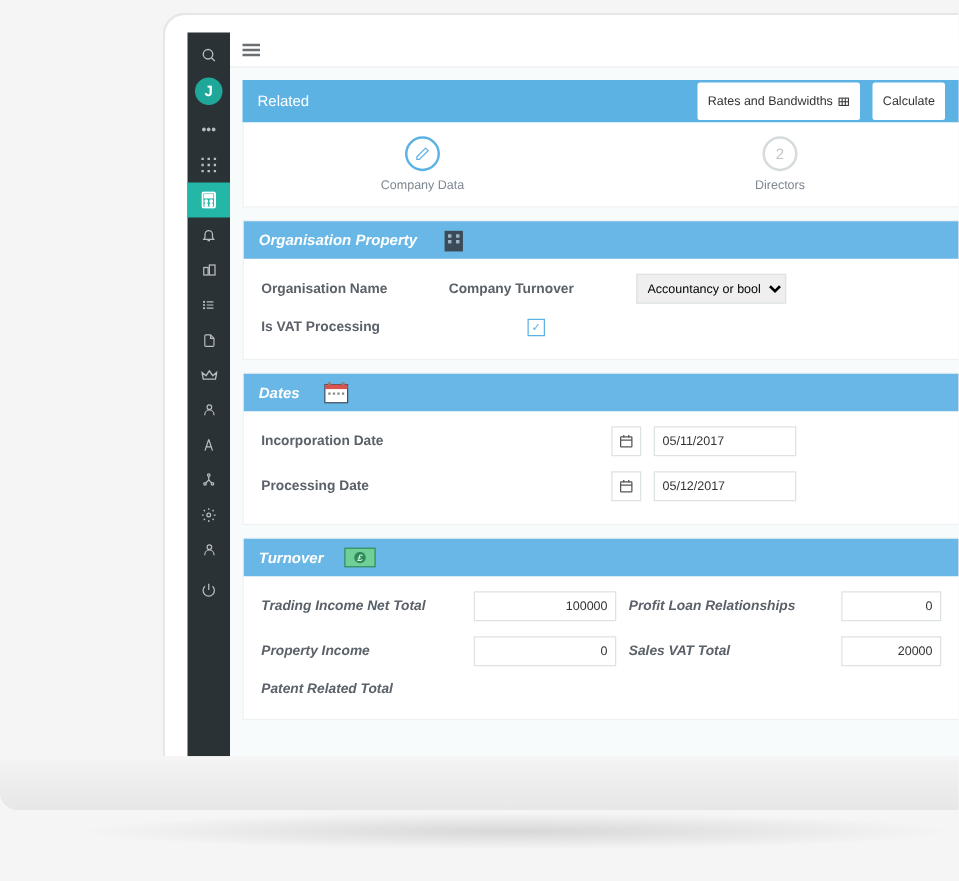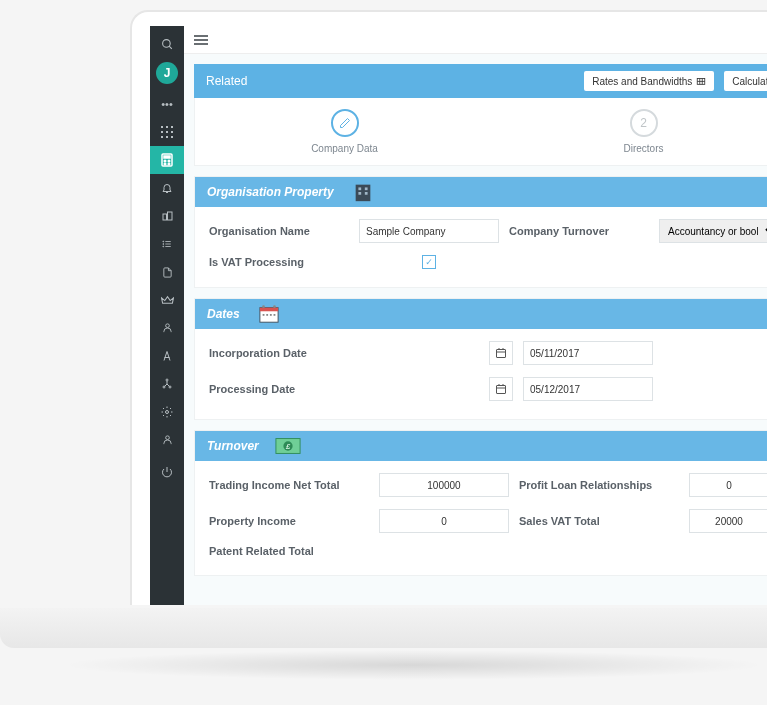--- a/index.html
+++ b/index.html
@@ -74,21 +74,21 @@
   }
   .hamb::before{top:0;} .hamb span{top:4px;} .hamb::after{top:8px;}
   .content { padding: 10px 0 0 10px; overflow:hidden; }
   .analysis-bar {
     background:#5db2e4; color:#fff; height:34px;
     display:flex; align-items:center; padding:0 12px;
     font-size:12px; gap:10px;
   }
   .analysis-bar .spacer{flex:1;}
   .pill-btn {
-    background:#fff; color:#333; border:none; height:20px;
+    background:#fff; color:#333; border:none; height:30px;
     padding:0 8px; font-size:10px; border-radius:2px;
     display:flex; align-items:center; gap:4px; cursor:pointer;
   }
   .steps {
     background:#fff; display:flex; height:68px; align-items:center;
     border:1px solid #eef1f2; border-top:none;
   }
   .step { flex:1; display:flex; flex-direction:column; align-items:center; gap:6px;}
   .step-circle {
     width:28px;height:28px;border-radius:50%;
@@ -103,32 +103,32 @@
     height:30px; display:flex; align-items:center; padding:0 12px; gap:12px;
     font-style: italic;
   }
   .panel-head .ico {
     width:26px;height:26px;display:flex;align-items:center;justify-content:center;
     margin-left:4px;
   }
   .panel-body { padding:12px 14px 6px; }
   .row { display:flex; align-items:center; margin-bottom:12px; gap:10px;}
   .lab { width:140px; font-size:11px; color:#5a6168; font-weight:600;}
-  .lab2 { width:160px; font-size:11px; color:#5a6168; font-weight:600;}
+  .lab2 { width:160px; font-size:11px; color:#5a6168; font-weight:600;font-style:italic;}
   .inp {
     height:24px; border:1px solid #dde2e5; font-size:10px;
     padding:0 6px; background:#fff; color:#333;
   }
-  .inp.w1{width:140px;} .inp.w2{width:130px;}
+  .inp.w1{width:140px;} .inp.w2{width:114px;}
   .sel{ height:24px; border:1px solid #dde2e5; font-size:10px; width:120px; padding:0 4px;}
   .chk{ width:14px;height:14px;border:1px solid #5db2e4;display:inline-flex;align-items:center;justify-content:center;color:#5db2e4;font-size:9px;}
   .dateico{
     width:24px;height:24px;border:1px solid #dde2e5;display:flex;align-items:center;justify-content:center;color:#555;font-size:11px;
   }
-  .num { text-align:center; }
+  .num { text-align:right; }
   .col2 { flex:1; display:flex; align-items:center; gap:10px;}
   
   svg { display:block; }
   
   .base {
     position:absolute; left:0; right:0; top:608px; height:40px;
     background:linear-gradient(#f3f3f3,#e7e7e7);
     border-radius: 0 0 0 14px;
   }
   .shadow{
@@ -300,21 +300,20 @@
                   <rect x="7" y="7" width="3" height="3" fill="#9fb6c6"></rect>
                   <rect x="14" y="7" width="3" height="3" fill="#9fb6c6"></rect>
                   <rect x="7" y="12" width="3" height="3" fill="#9fb6c6"></rect>
                   <rect x="14" y="12" width="3" height="3" fill="#9fb6c6"></rect>
                 </svg>
             </span>
           </div>
           <div class="panel-body">
             <div class="row">
               <div class="lab">Organisation Name</div>
-              <input class="inp w1" value="Sample Company" style="">
               <div class="col2">
                 <div class="lab">Company Turnover</div>
                 <select class="sel">
                   <option>Accountancy or book</option>
                 </select>
               </div>
             </div>
             <div class="row">
               <div class="lab">Is VAT Processing</div>
               <div style="width:140px;display:flex;justify-content:center;">

